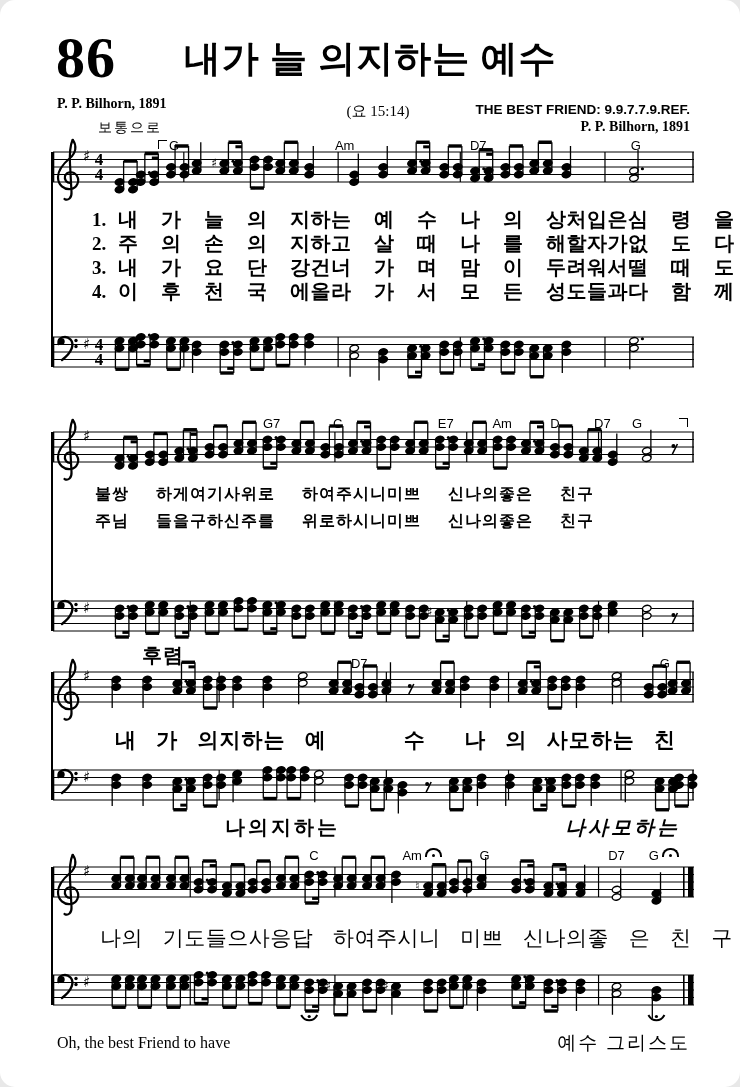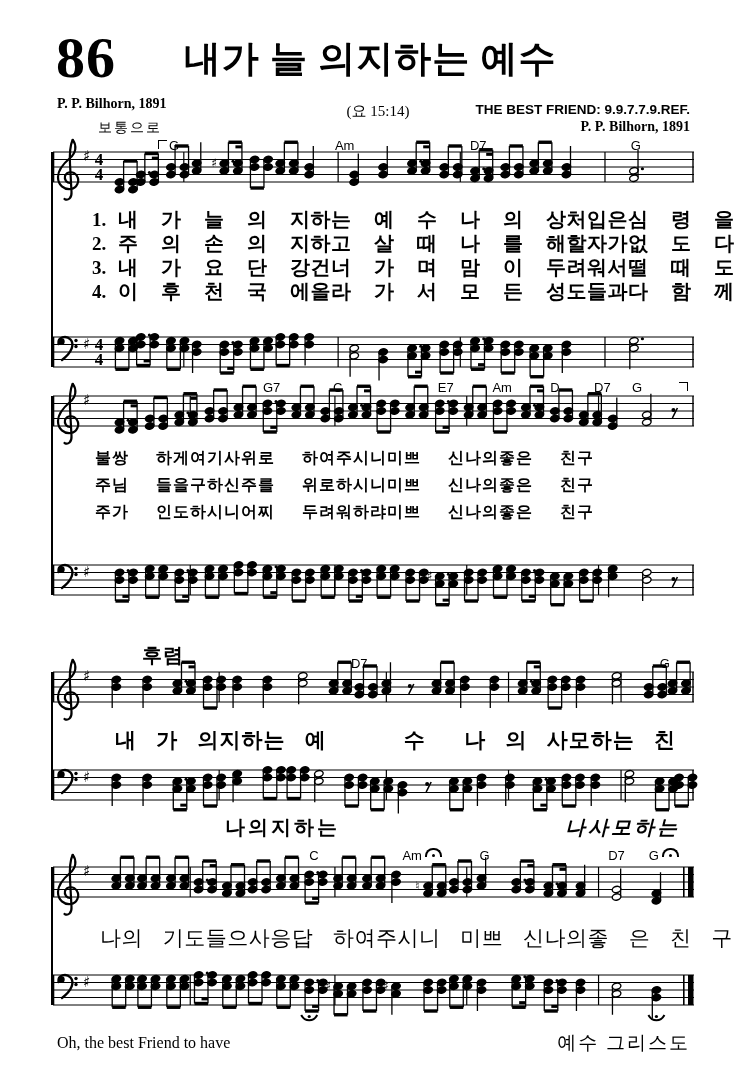--- a/index.html
+++ b/index.html
@@ -1,18 +1,18 @@
 <!DOCTYPE html>
 <html><head>
 <meta charset="utf-8">
 <style>
   html,body{margin:0;padding:0;background:#e8e8e8;}
   .page{
     position:relative;width:740px;height:1087px;background:#fff;color:#000;
-    font-family:"Liberation Serif","DejaVu Serif",serif;overflow:hidden;margin:0 auto;
+    font-family:"Liberation Serif","DejaVu Serif",serif;overflow:hidden;margin:0 auto;border-radius:15px;
   }
   .abs{position:absolute;}
   
   .hymn-number{left:56px;top:24px;font-size:58px;font-weight:bold;letter-spacing:1px;}
   .hymn-title{left:0;top:34px;width:100%;text-align:center;font-size:37px;font-weight:bold;letter-spacing:1px;}
   .scripture{left:0;top:84px;width:100%;text-align:center;font-size:15px;}
   .scripture-ref{left:0;top:102px;width:100%;text-align:center;font-size:15px;padding-left:8px;}
   .author-left{left:57px;top:96px;font-size:14px;font-weight:bold;}
   .tune-name{right:50px;top:102px;font-size:13.5px;font-weight:bold;font-family:"Liberation Sans","DejaVu Sans",sans-serif;}
   .author-right{right:50px;top:119px;font-size:14px;font-weight:bold;}
@@ -342,21 +342,21 @@
         <ellipse cx="514.4" cy="31.5" rx="4.4" ry="3.1" transform="rotate(-15 514.4 31.5)" fill="#000" stroke="#000" stroke-width="1.4"></ellipse>
         <ellipse cx="514.4" cy="39" rx="4.4" ry="3.1" transform="rotate(-15 514.4 39)" fill="#000" stroke="#000" stroke-width="1.4"></ellipse>
         <line x1="510.29999999999995" y1="32.5" x2="510.29999999999995" y2="60" stroke="#000" stroke-width="1.3"></line>
         <ellipse cx="581.915" cy="27.75" rx="4.4" ry="3.1" transform="rotate(-15 581.915 27.75)" fill="#fff" stroke="#000" stroke-width="1.4"></ellipse>
         <ellipse cx="581.915" cy="35.25" rx="4.4" ry="3.1" transform="rotate(-15 581.915 35.25)" fill="#fff" stroke="#000" stroke-width="1.4"></ellipse>
         <line x1="577.8149999999999" y1="28.75" x2="577.8149999999999" y2="56.25" stroke="#000" stroke-width="1.3"></line>
         <circle cx="590.415" cy="25.75" r="1.6" fill="#000"></circle>
       </svg>
   </div>
 
-  <div class="system" style="top:372px;height:262px;">
+  <div class="system" style="top:408px;height:262px;">
     <div class="connector" style="top:24px;height:199px;"></div>
     <div class="chord-row" style="top:8px;">
         <div class="chord" style="left: 210.904px;">
           <span>G7</span>
         </div>
         <div class="chord" style="left: 280.991px;">
           <span>C</span>
         </div>
         <div class="chord" style="left: 385.8px;">
           <span>E7</span>
@@ -532,23 +532,20 @@
         <line x1="598.875" y1="49.25" x2="598.875" y2="21.75" stroke="#000" stroke-width="1.3"></line>
         <line x1="620.424" y1="46" x2="625.424" y2="36" stroke="#000" stroke-width="1.6"></line>
         <circle cx="621.424" cy="38" r="2" fill="#000"></circle>
       </svg>
     <div class="verses sys2" style="top:76px;">
       <div class="vrow">
           <span class="vtext">불쌍 하게여기사위로 하여주시니미쁘 신나의좋은 친구</span>
         </div>
       <div class="vrow">
           <span class="vtext">주님 들을구하신주를 위로하시니미쁘 신나의좋은 친구</span>
-        </div>
-      <div class="vrow">
-          <span class="vtext">주가 인도하시니어찌 두려워하랴미쁘 신나의좋은 친구</span>
         </div>
     </div>
     <svg class="staff-svg" style="top:169px;" viewBox="0 0 643 84" width="643" height="84">
         <line x1="1" y1="24" x2="642" y2="24" stroke="#000" stroke-width="1"></line>
         <line x1="1" y1="31.5" x2="642" y2="31.5" stroke="#000" stroke-width="1"></line>
         <line x1="1" y1="39" x2="642" y2="39" stroke="#000" stroke-width="1"></line>
         <line x1="1" y1="46.5" x2="642" y2="46.5" stroke="#000" stroke-width="1"></line>
         <line x1="1" y1="54" x2="642" y2="54" stroke="#000" stroke-width="1"></line>
         <line x1="1.5" y1="24" x2="1.5" y2="54" stroke="#000" stroke-width="1.6"></line>
         <circle cx="9.5" cy="28.5" r="3.2" fill="#000"></circle>

